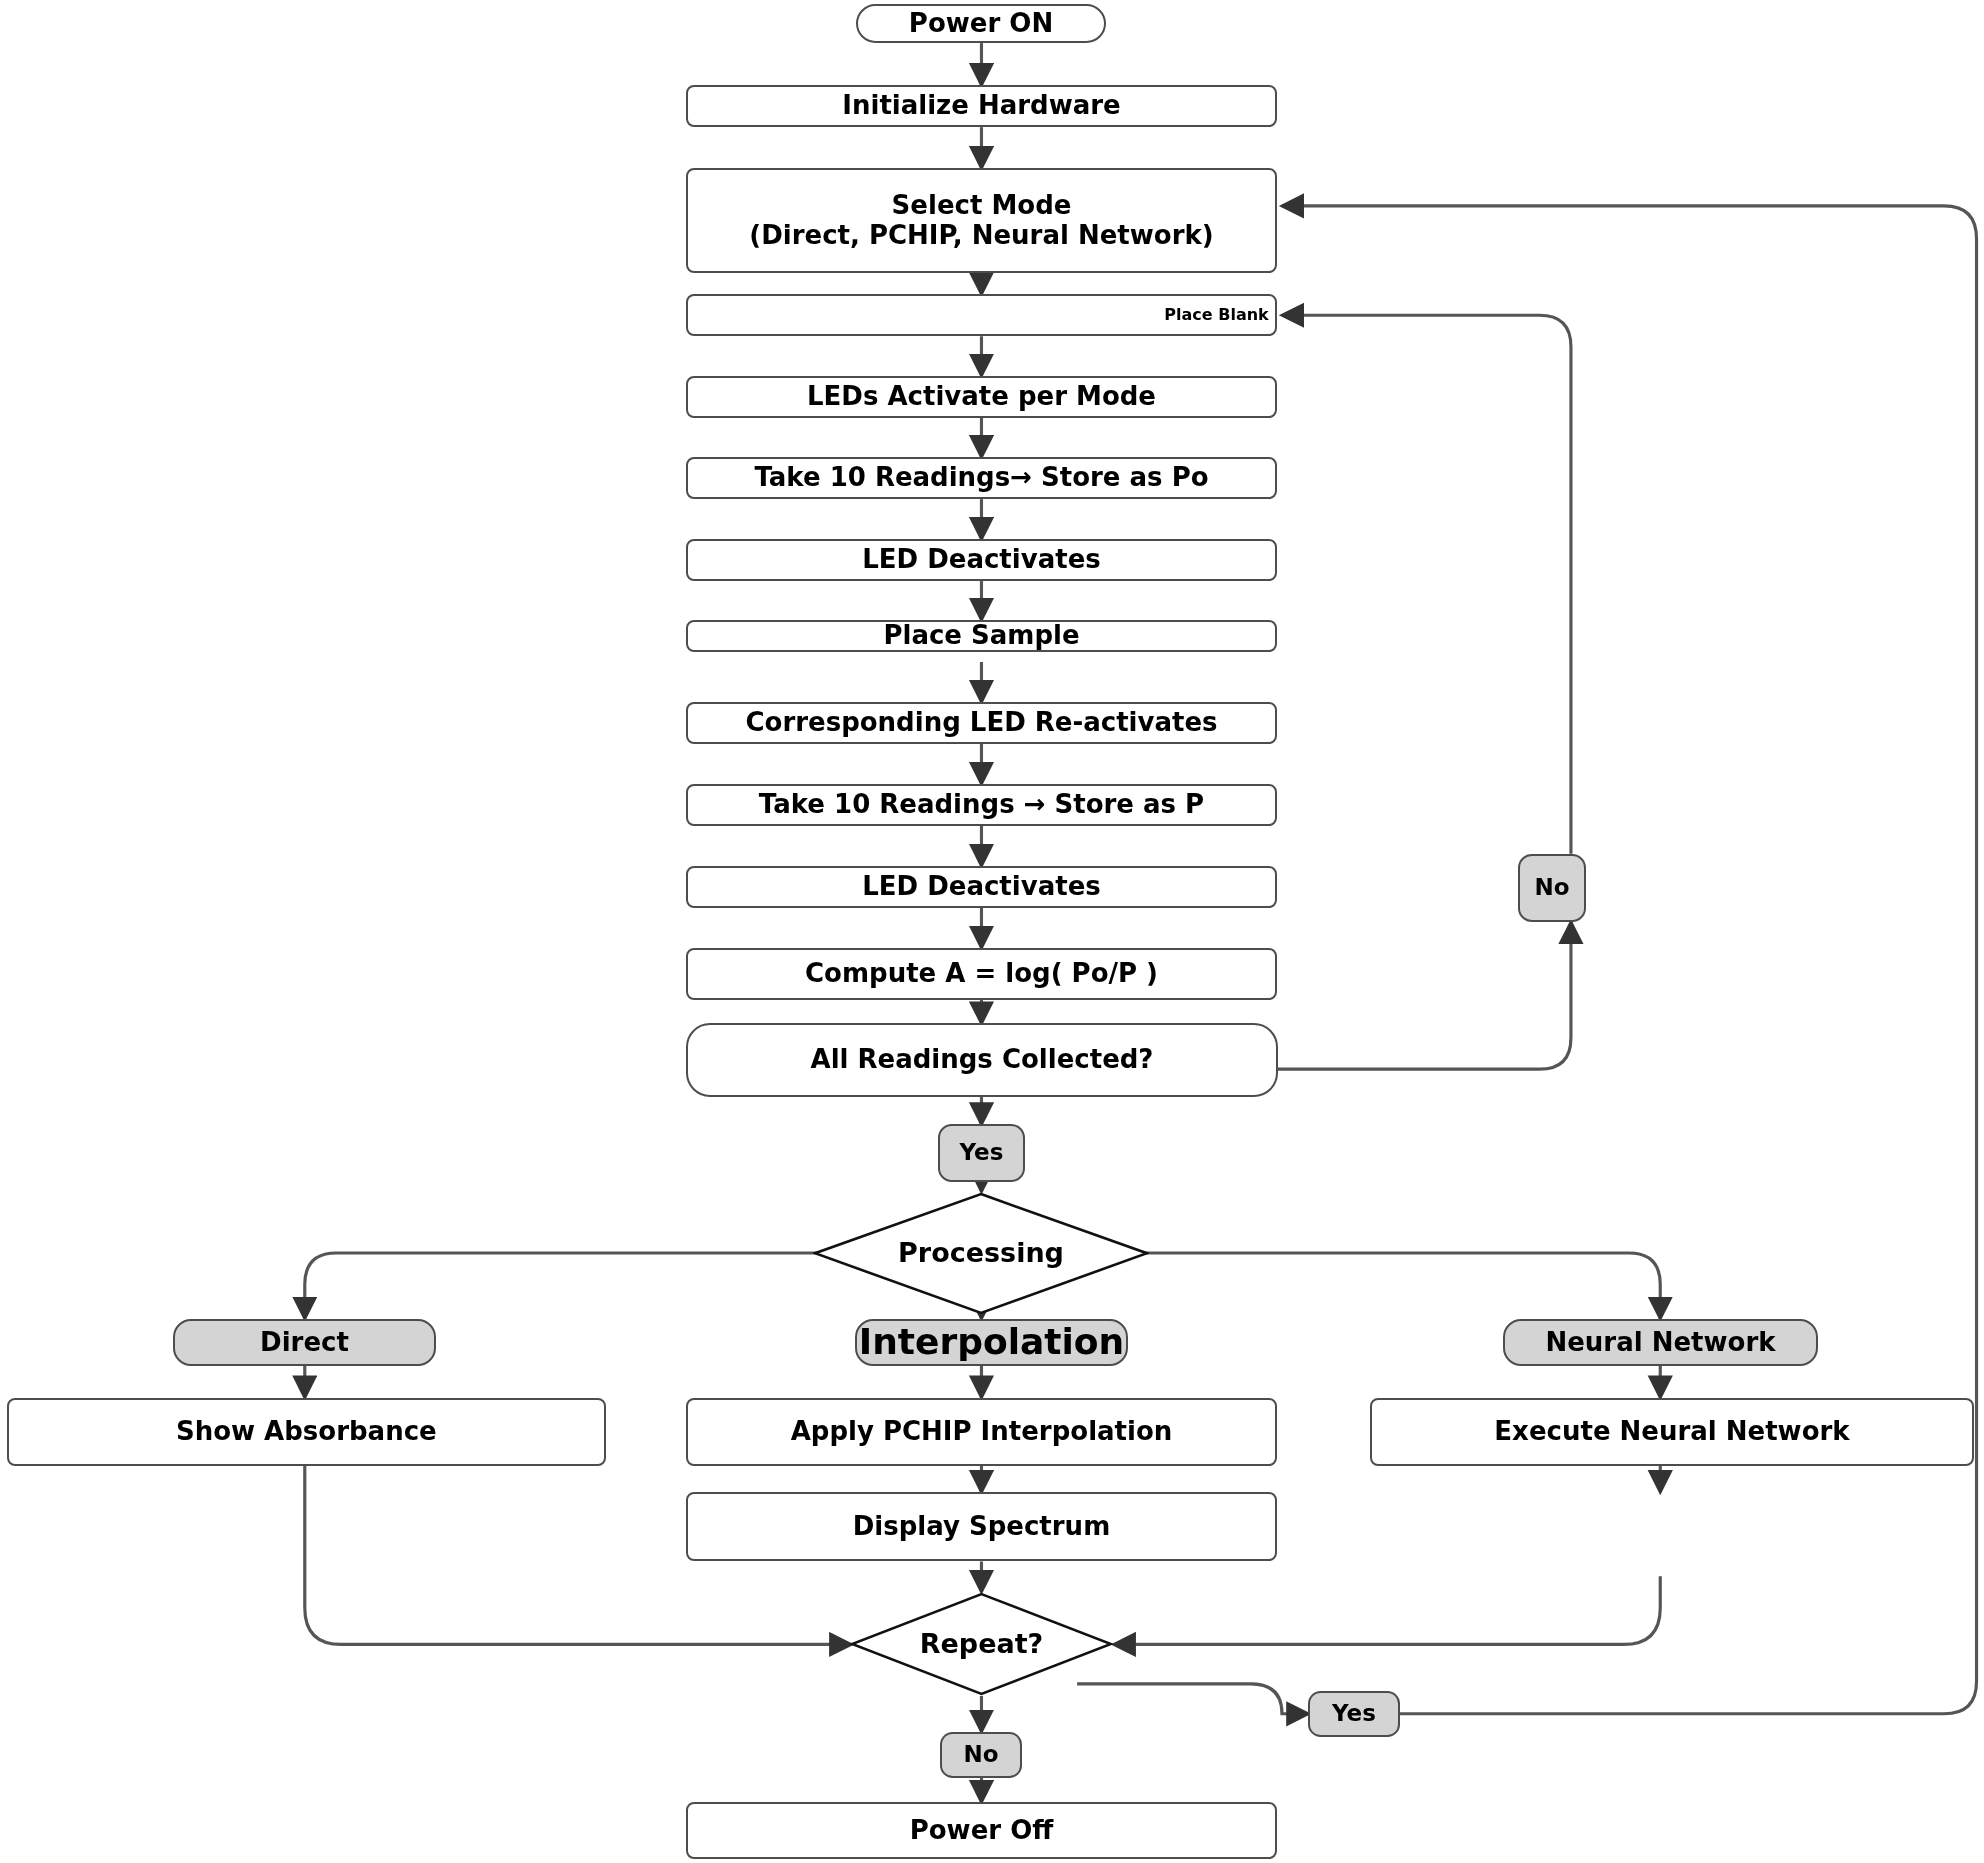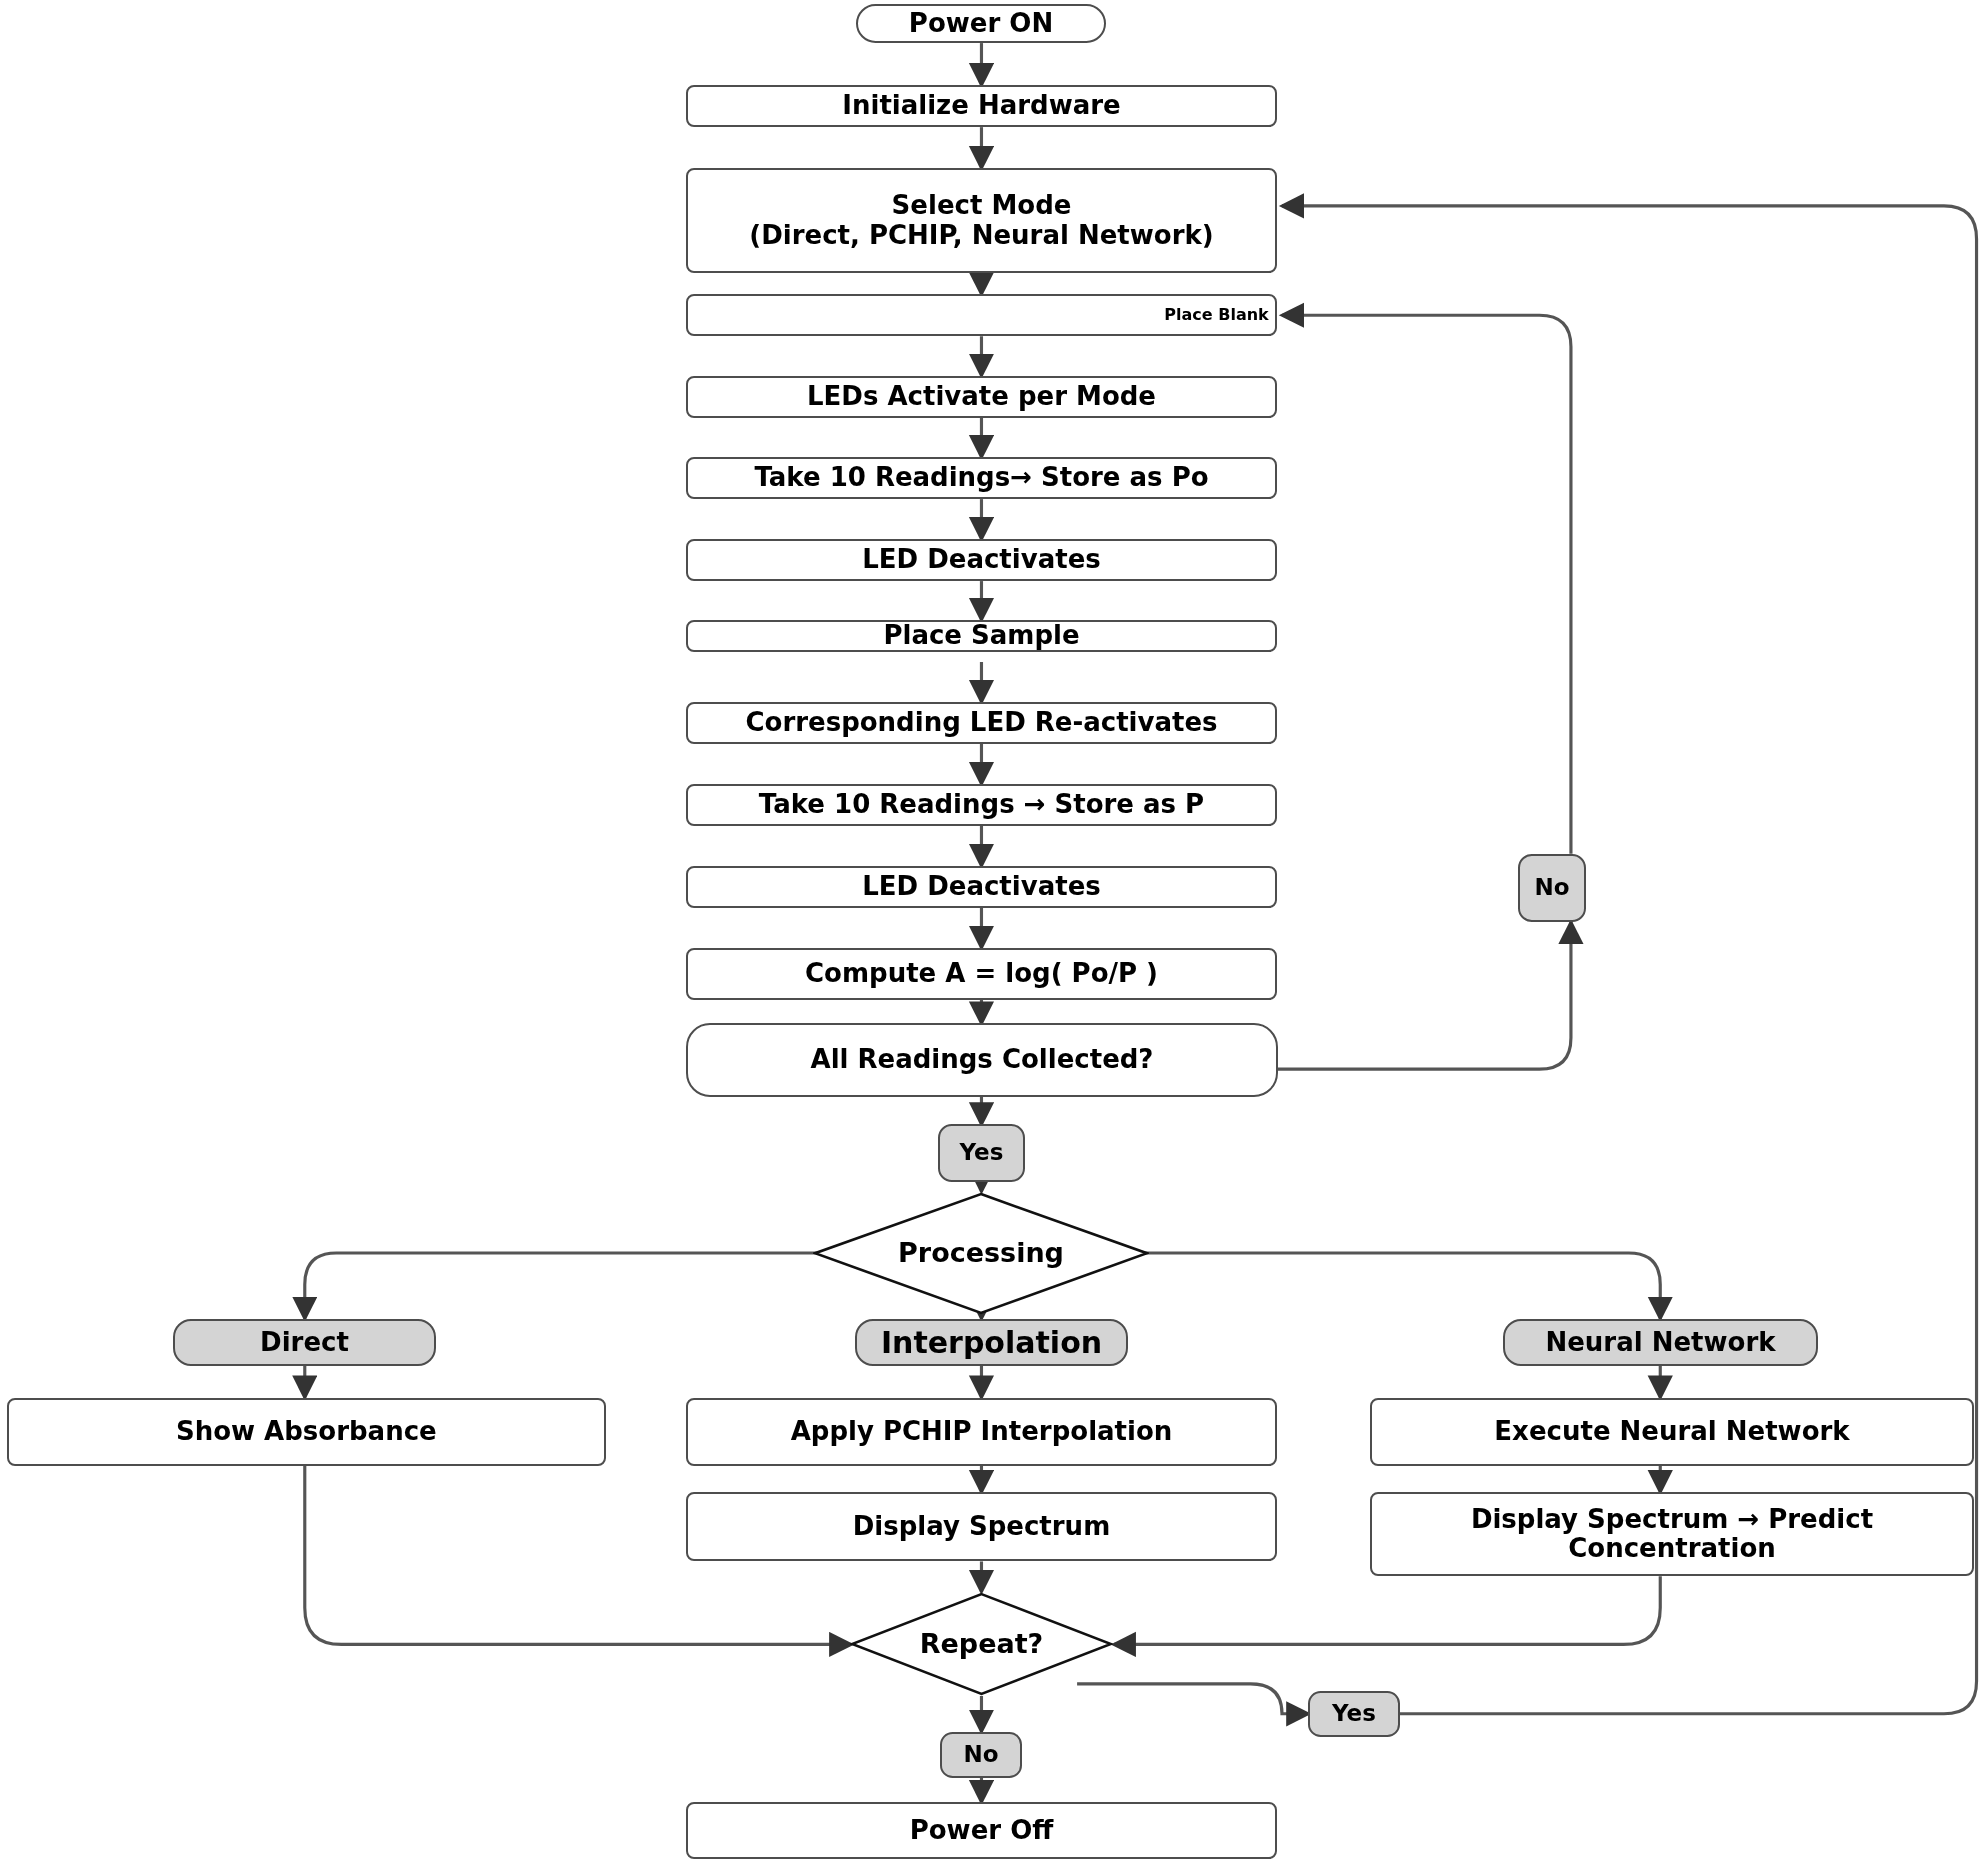--- a/index.html
+++ b/index.html
@@ -148,21 +148,21 @@
     <svg class="diamond-shape" viewBox="0 0 640 235" preserveAspectRatio="none">
       <polygon points="320,4 636,117 320,231 4,117" fill="#ffffff" stroke="#111" stroke-width="5"></polygon>
     </svg>
     <span class="diamond-label">Processing</span>
   </div>
 
   <div class="node pill" style="left:173px;top:1319px;width:263px;height:47px;font-size:26px;">
     <span class="txt">Direct</span>
   </div>
 
-  <div class="node pill" style="left:855px;top:1319px;width:273px;height:47px;font-size:30px;">
+  <div class="node pill" style="left:855px;top:1319px;width:273px;height:47px;font-size:36px;">
     <span class="txt">Interpolation</span>
   </div>
 
   <div class="node pill" style="left:1503px;top:1319px;width:315px;height:47px;font-size:26px;">
     <span class="txt">Neural Network</span>
   </div>
 
   <div class="node rect" style="left:6.8px;top:1398px;width:599px;height:68px;font-size:26px;">
     <span class="txt">Show Absorbance</span>
   </div>
@@ -172,24 +172,20 @@
   </div>
 
   <div class="node rect" style="left:686px;top:1492px;width:591px;height:69px;font-size:26px;">
     <span class="txt">Display Spectrum</span>
   </div>
 
   <div class="node rect" style="left:1370px;top:1398px;width:604px;height:68px;font-size:26px;">
     <span class="txt">Execute Neural Network</span>
   </div>
 
-  <div class="node rect" style="left:1370px;top:1492px;width:604px;height:84px;font-size:26px;flex-direction:column;">
-    <span class="txt">Display Spectrum → Predict</span>
-    <span class="txt">Concentration</span>
-  </div>
 
   <div class="node diamond" style="left:850px;top:1592px;width:263px;height:104px;font-size:27px;">
     <svg class="diamond-shape" viewBox="0 0 500 198" preserveAspectRatio="none">
       <polygon points="250,4 496,99 250,194 4,99" fill="#ffffff" stroke="#111" stroke-width="5"></polygon>
     </svg>
     <span class="diamond-label">Repeat?</span>
   </div>
 
   <div class="node badge" style="left:940px;top:1732px;width:82px;height:46px;font-size:23px;border-radius:12.6px;">
     <span>No</span>

